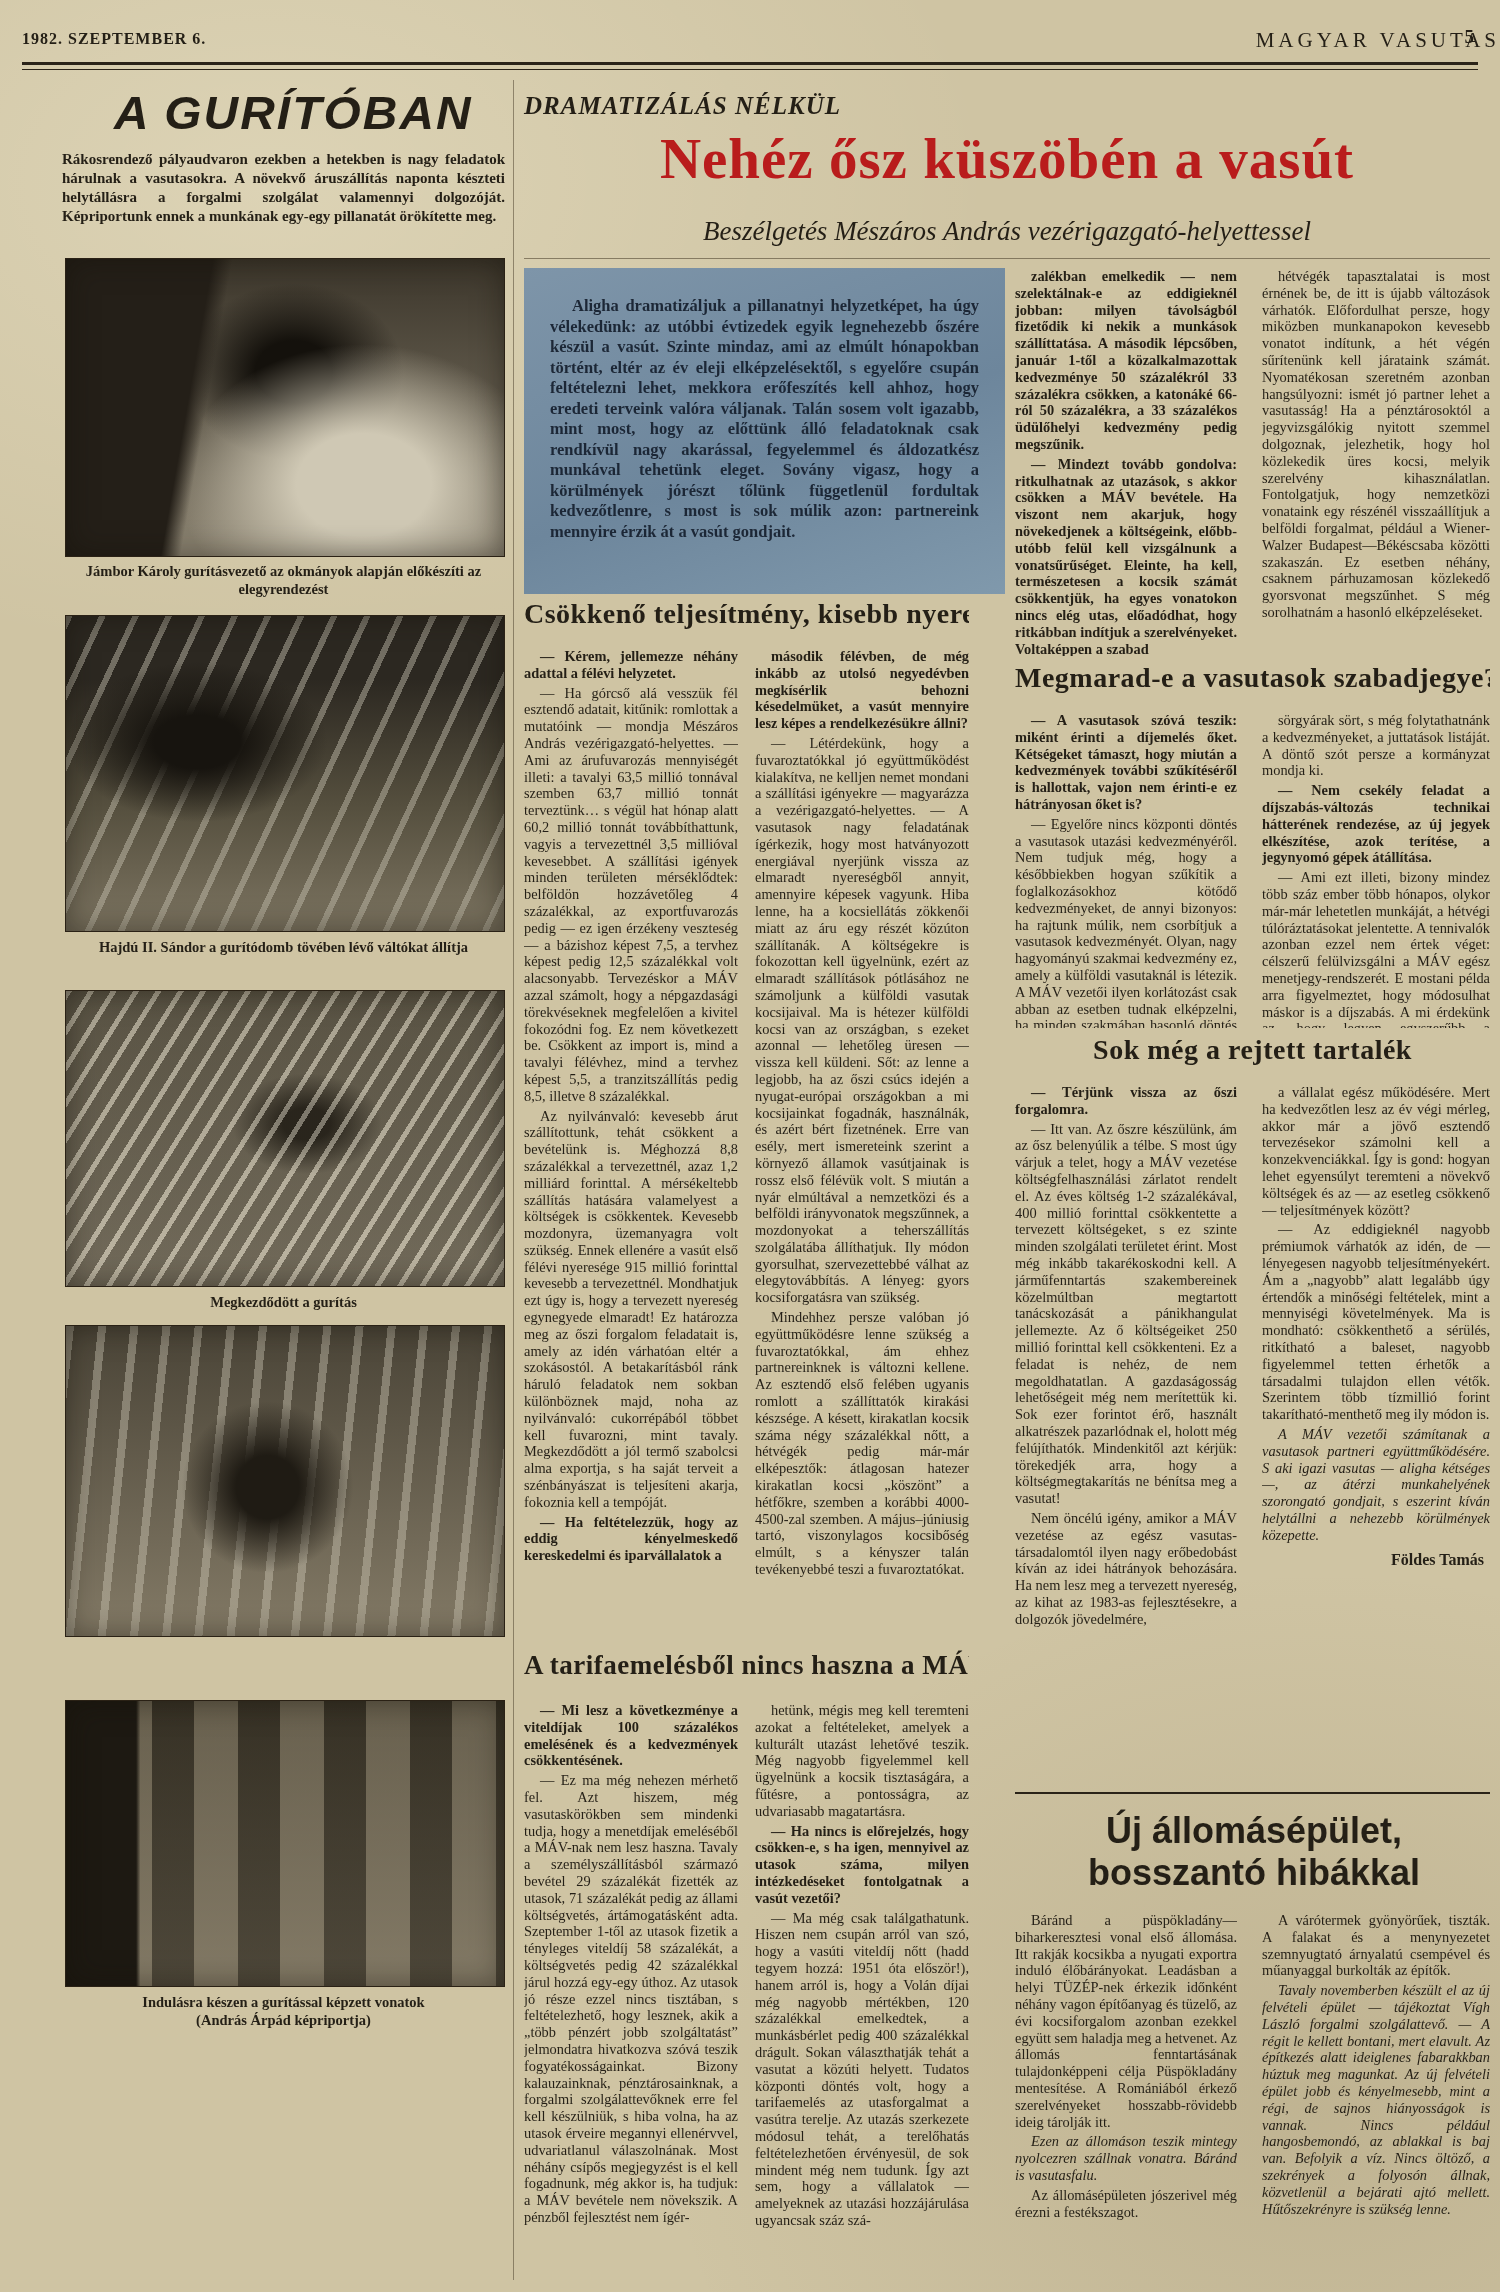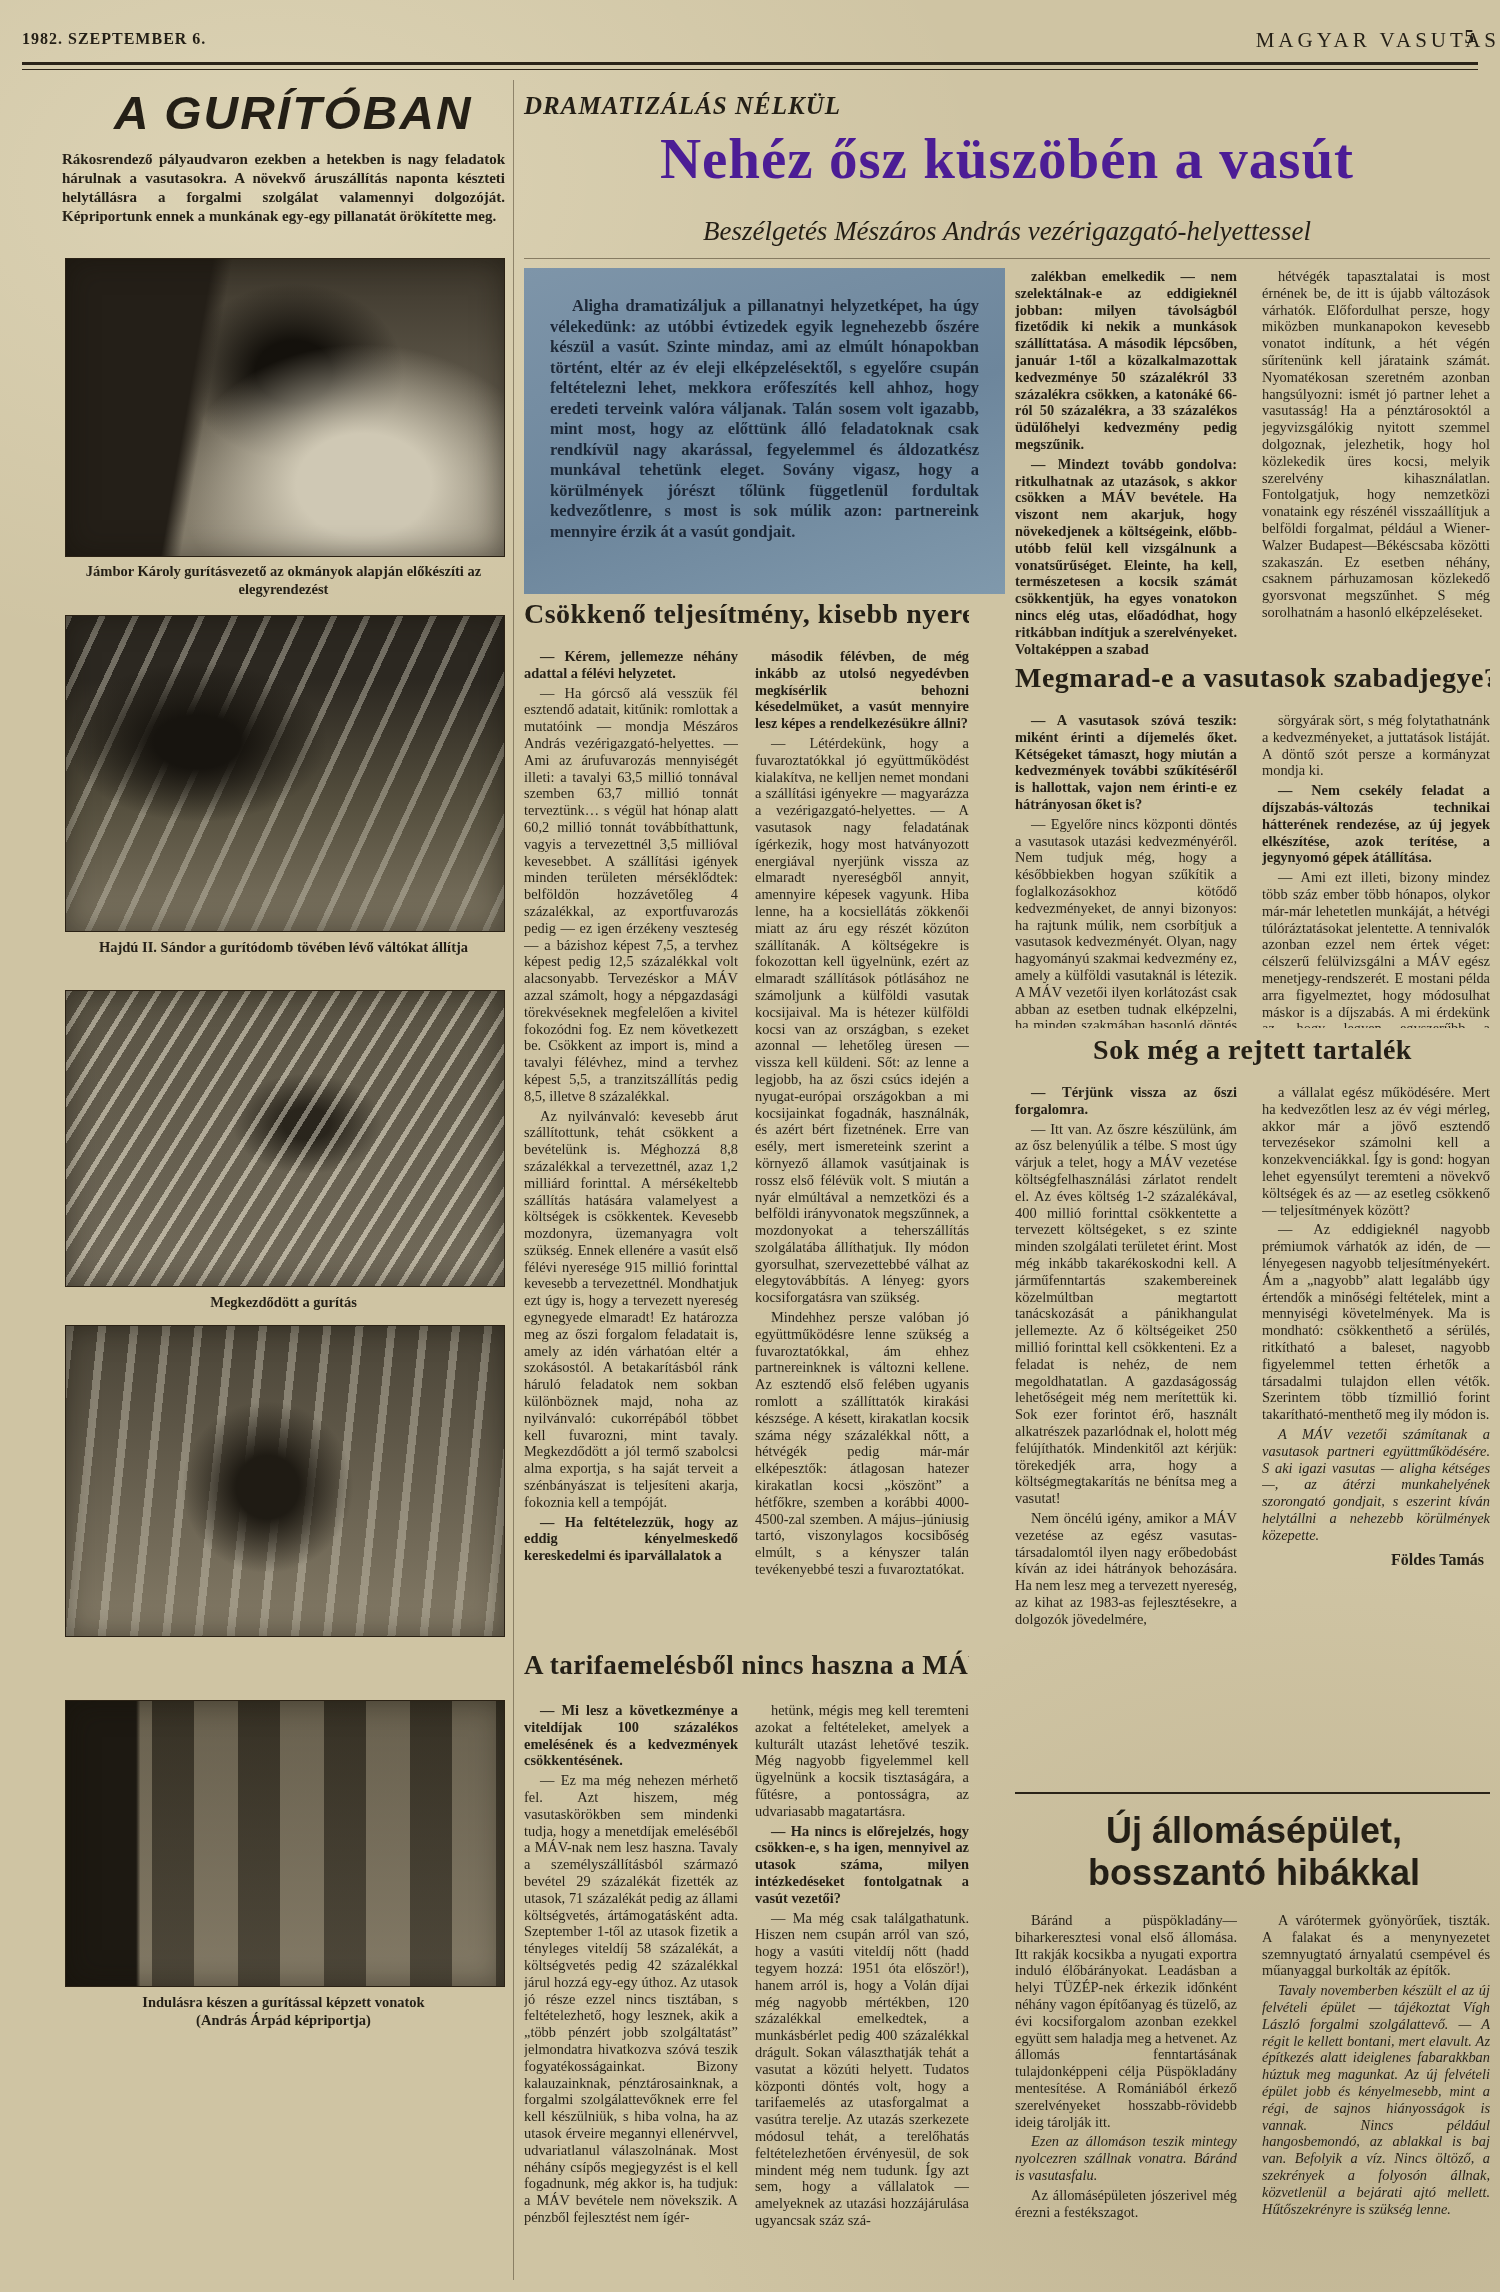--- a/index.html
+++ b/index.html
@@ -53,21 +53,21 @@
       linear-gradient(90deg,#1d1912 0 16%,rgba(29,25,18,0) 17%),
       repeating-linear-gradient(90deg,rgba(28,24,17,.55) 0 42px,rgba(122,113,95,.5) 42px 86px),
       linear-gradient(180deg,#57503e,#8b826c);}
   .photo-cap{position:absolute;left:62px;width:443px;font-weight:bold;font-size:14.5px;
     line-height:18px;text-align:center;}
   .photo-cap .credit{font-weight:bold;}
 
   
   .kicker{position:absolute;left:524px;top:92px;font-weight:bold;font-style:italic;font-size:25px;letter-spacing:1px;}
   .headline{position:absolute;left:524px;top:126px;width:966px;text-align:center;
-    font-weight:bold;font-size:57px;letter-spacing:1px;color:#4c1d95;}
+    font-weight:bold;font-size:57px;letter-spacing:1px;color:#b91c1c;}
   .subtitle{position:absolute;left:524px;top:216px;width:966px;text-align:center;
     font-weight:normal;font-style:italic;font-size:27px;}
 
   .lead-box{position:absolute;left:524px;top:268px;width:445px;height:286px;
     background:linear-gradient(160deg,#7e95a9,#6d869c 55%,#8099ac);
     padding:20px 18px;color:#1c2736;font-weight:bold;font-size:16.5px;line-height:20.5px;
     text-align:justify;overflow:hidden;}
   .lead-box p{margin:8px;text-indent:22px;}
 
   .sec-h{position:absolute;font-weight:bold;text-align:center;font-size:28px;letter-spacing:.5px;white-space:nowrap;overflow:hidden;}

